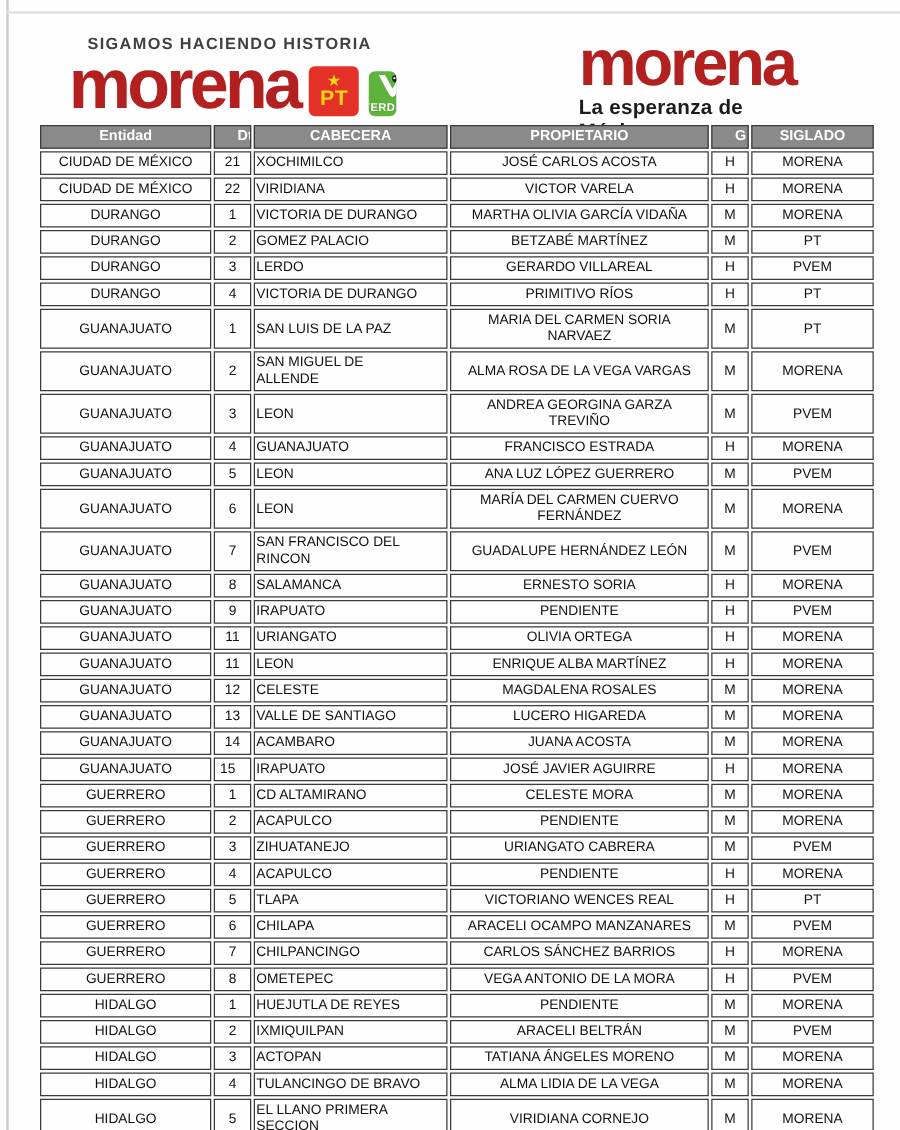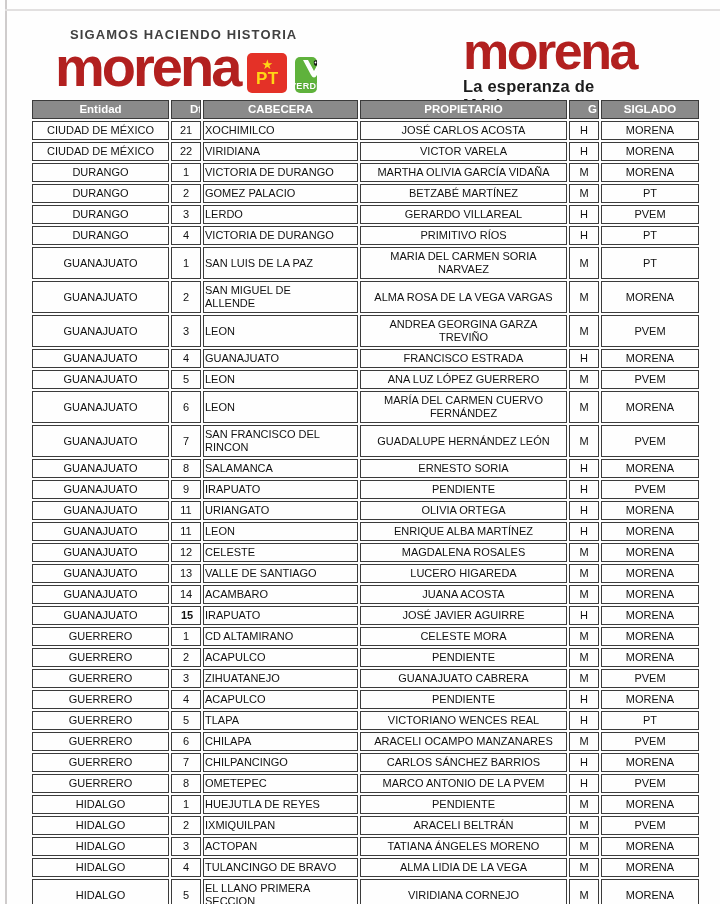--- a/index.html
+++ b/index.html
@@ -58,21 +58,21 @@
   }
   table.roster th, table.roster td {
     border:1px solid #3b3b3b; line-height:13px; padding:2px 4px;
     text-align:center; vertical-align:middle; white-space:pre-line;
     overflow:hidden;
   }
   table.roster th {
     background:#8a8a8a; color:#fff; font-weight:bold; font-size:11.5px; padding:2px 18px;
   }
   table.roster td.cab { text-align:left; padding-left:1px; }
-  table.roster td.dtto-right { text-align:center; padding-right:2px;font-weight:bold; }
+  table.roster td.dtto-right { text-align:left; padding-right:2px; }
 </style>
 </head>
 <body>
 
 <div class="page">
   <div class="page-edge-left"></div>
   <div class="page-edge-top"></div>
 
   <div class="header-left">
     <div class="tagline">SIGAMOS HACIENDO HISTORIA</div>
@@ -328,21 +328,21 @@
       <td class="cab">ACAPULCO</td>
       <td>PENDIENTE</td>
       <td>M</td>
       <td>MORENA</td>
     </tr>
 
     <tr>
       <td>GUERRERO</td>
       <td>3</td>
       <td class="cab">ZIHUATANEJO</td>
-      <td>GUANAJUATO CABRERA</td>
+      <td>URIANGATO CABRERA</td>
       <td>M</td>
       <td>PVEM</td>
     </tr>
 
     <tr>
       <td>GUERRERO</td>
       <td>4</td>
       <td class="cab">ACAPULCO</td>
       <td>PENDIENTE</td>
       <td>H</td>
@@ -373,21 +373,21 @@
       <td class="cab">CHILPANCINGO</td>
       <td>CARLOS SÁNCHEZ BARRIOS</td>
       <td>H</td>
       <td>MORENA</td>
     </tr>
 
     <tr>
       <td>GUERRERO</td>
       <td>8</td>
       <td class="cab">OMETEPEC</td>
-      <td>MARCO ANTONIO DE LA PVEM</td>
+      <td>VEGA ANTONIO DE LA MORA</td>
       <td>H</td>
       <td>PVEM</td>
     </tr>
 
     <tr>
       <td>HIDALGO</td>
       <td>1</td>
       <td class="cab">HUEJUTLA DE REYES</td>
       <td>PENDIENTE</td>
       <td>M</td>

